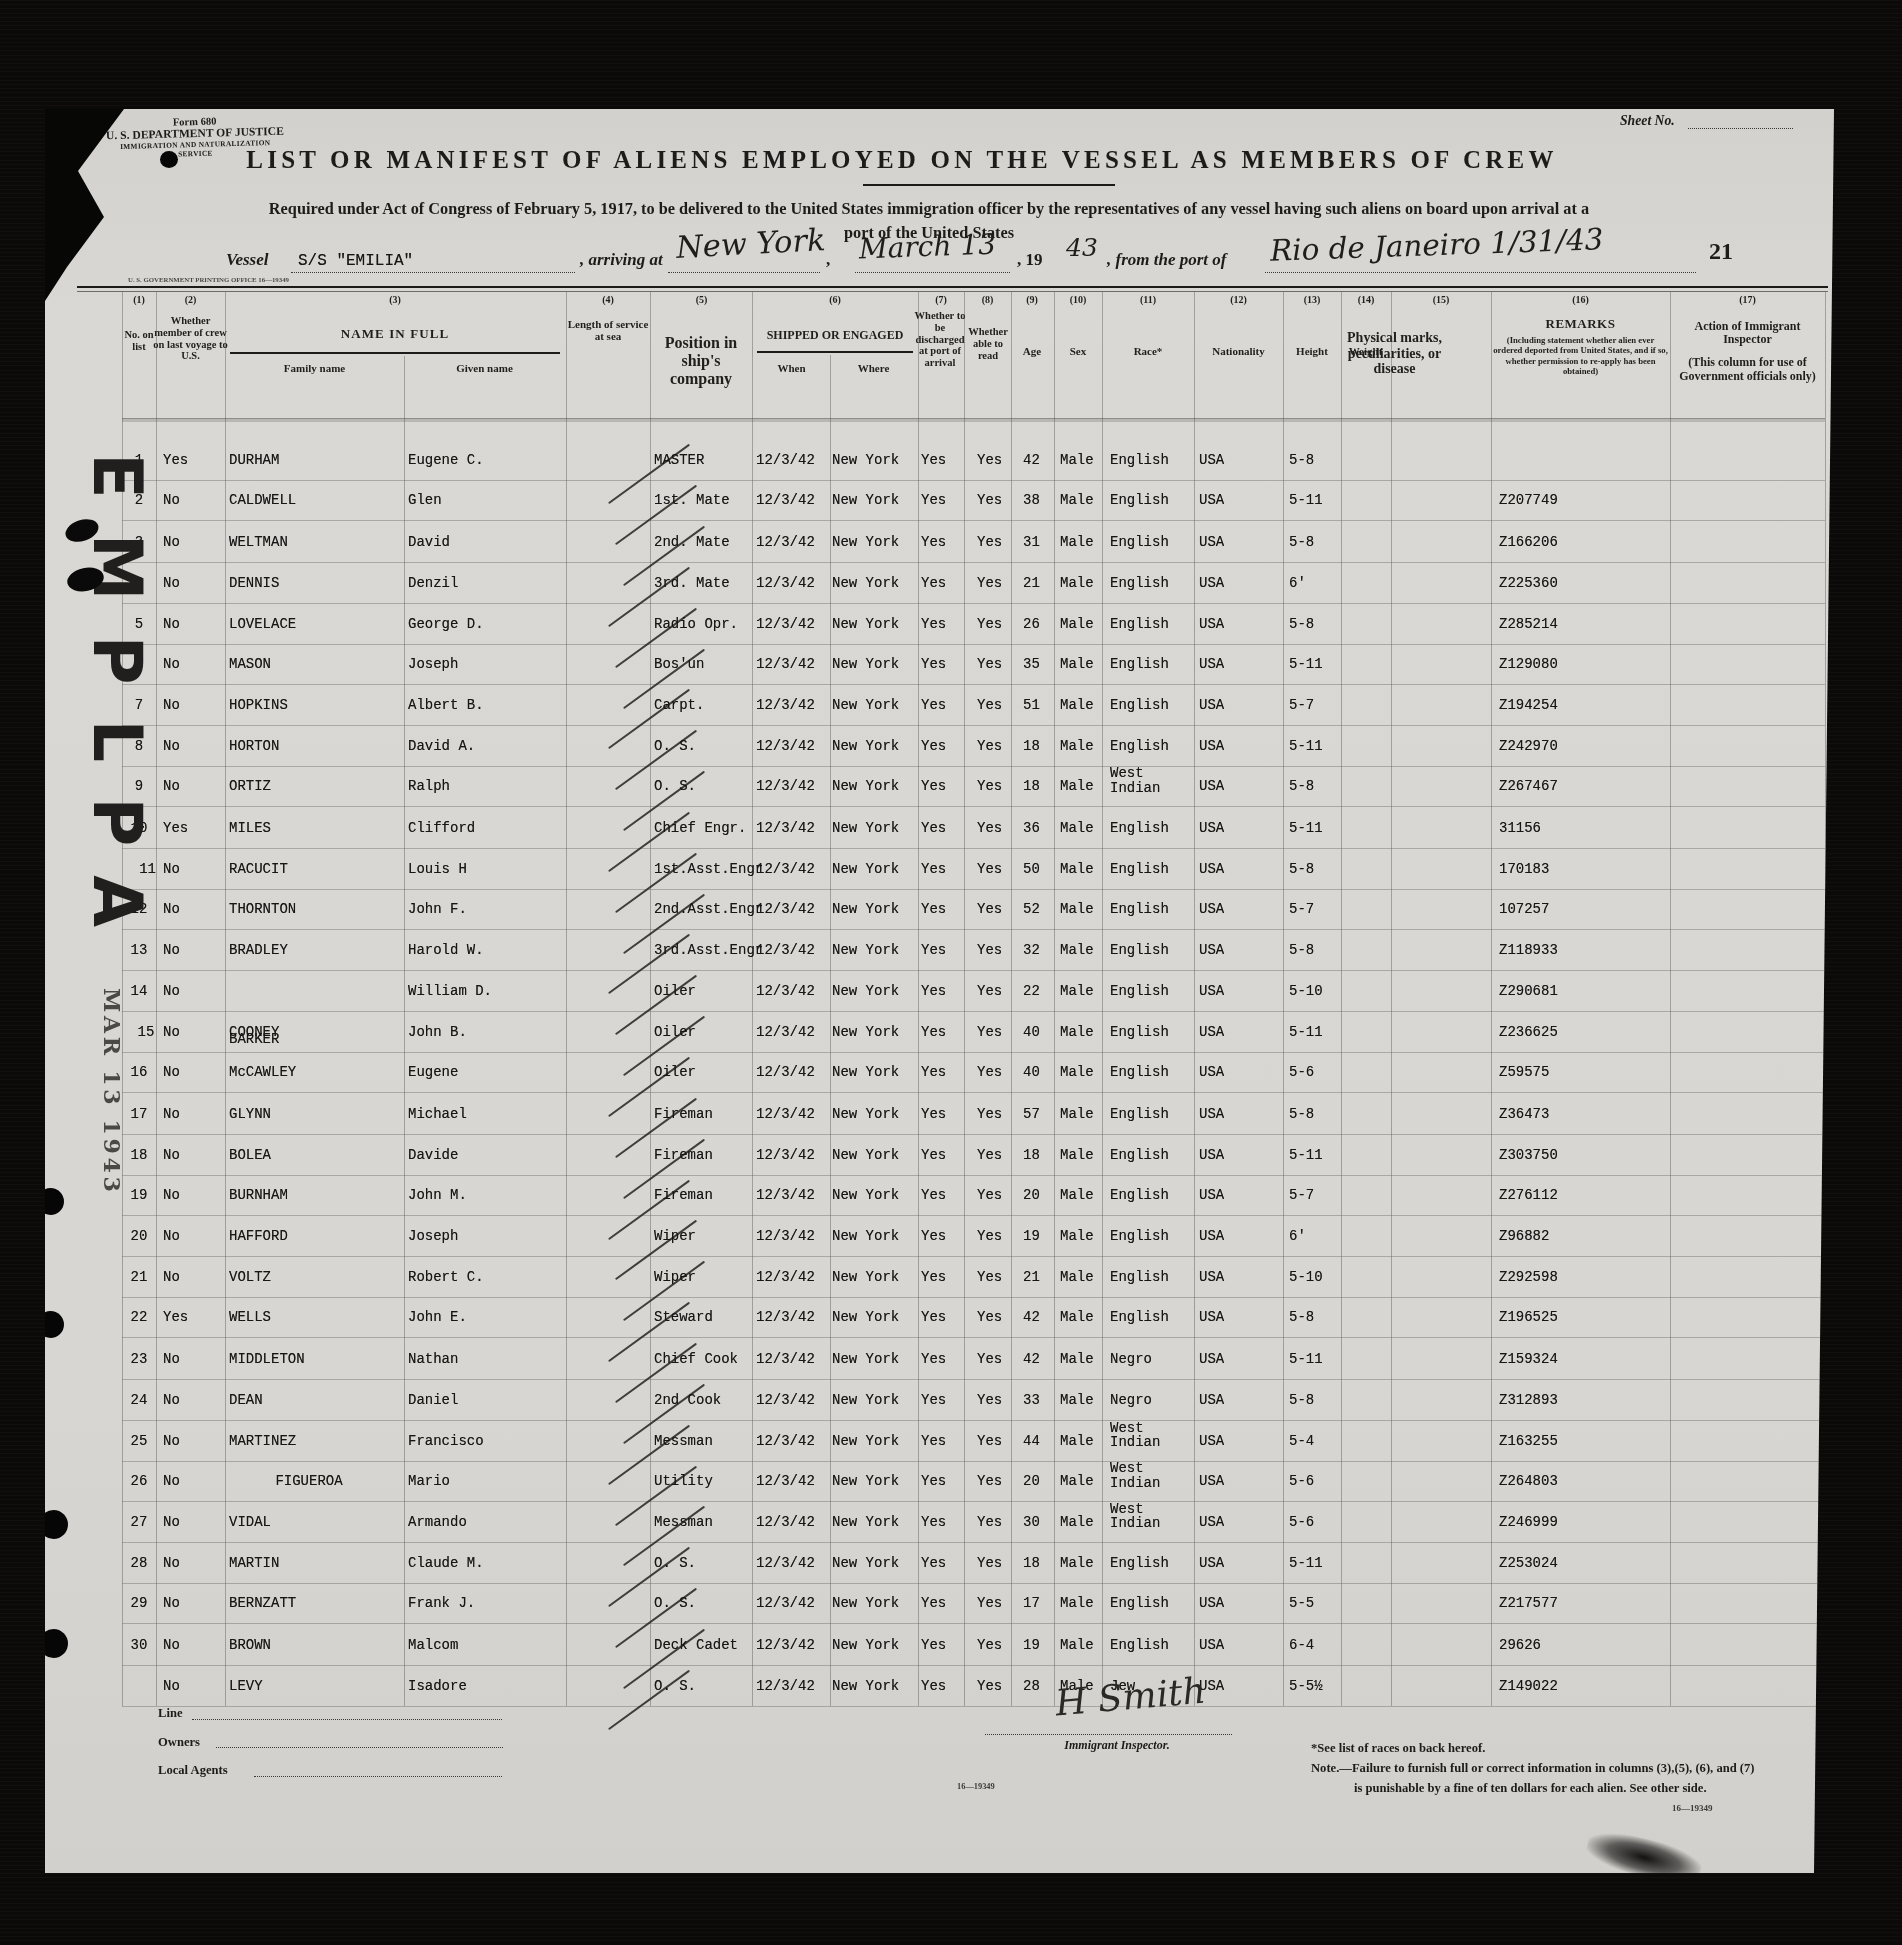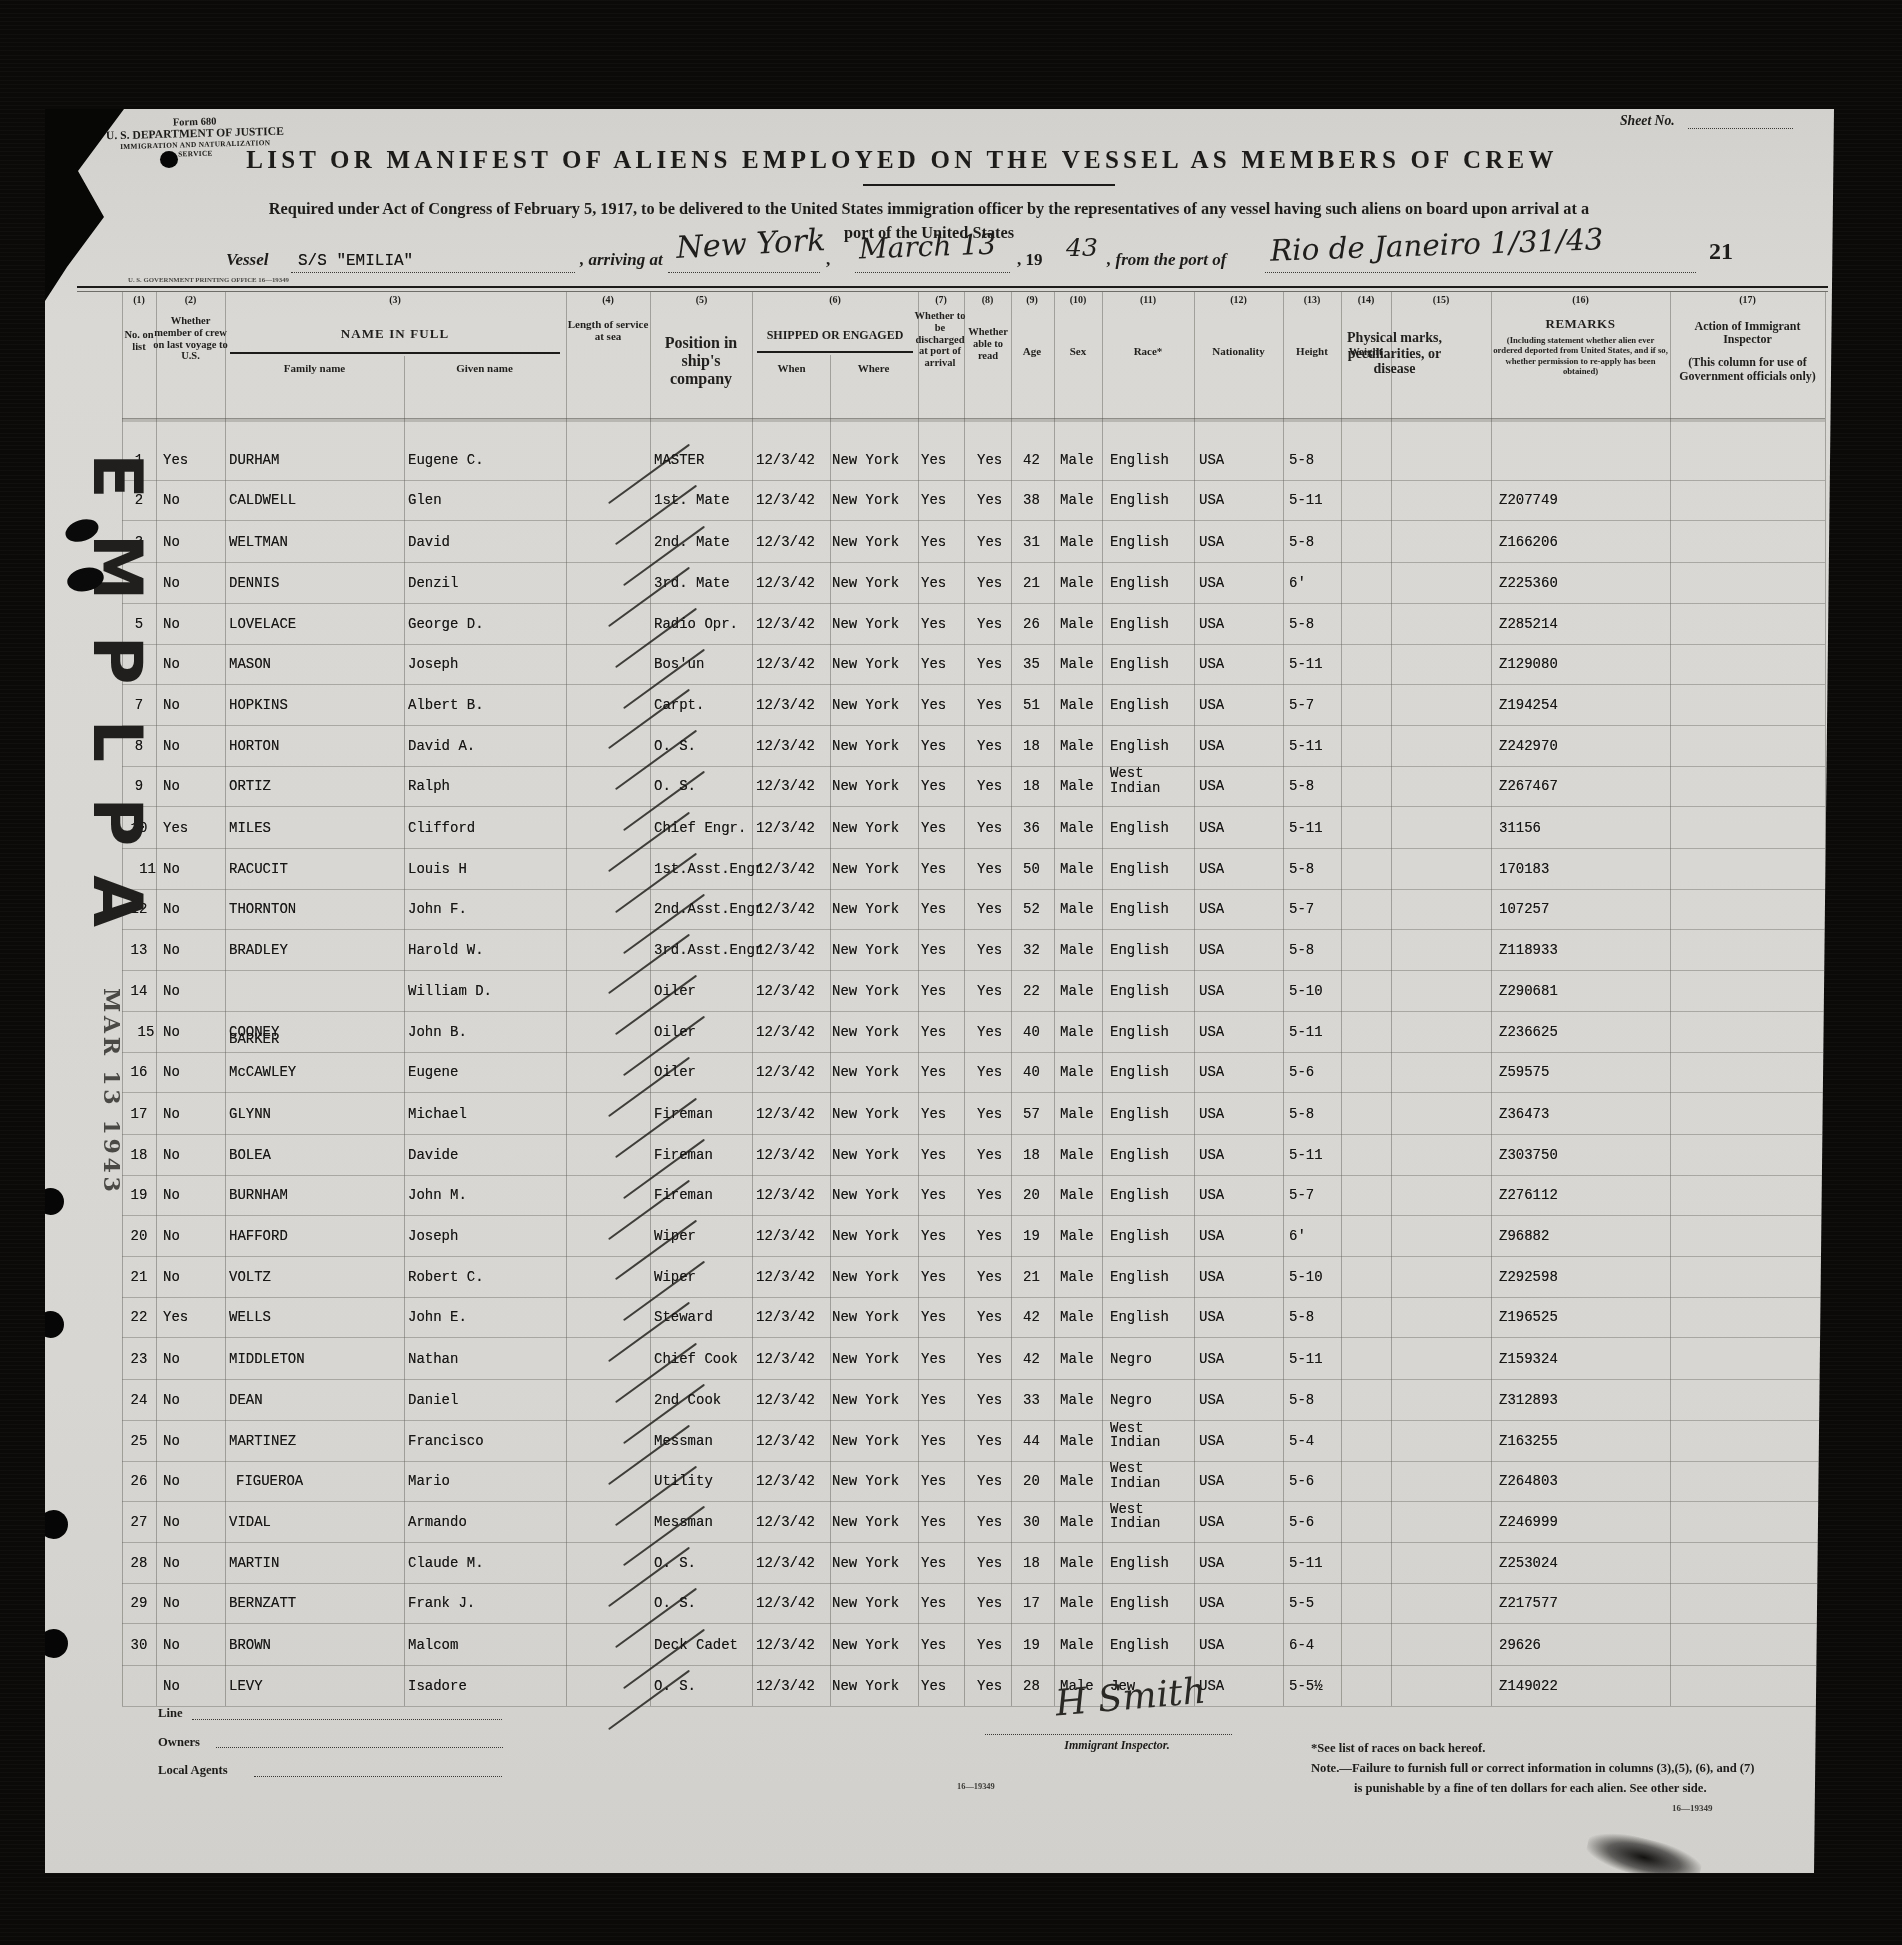--- a/index.html
+++ b/index.html
@@ -593,21 +593,21 @@
         <div class="cell mono twoline" style="left: 988px; width: 90px; text-align: left;">West
 Indian</div>
         <div class="cell mono" style="left: 1077px; width: 85px; text-align: left;">USA</div>
         <div class="cell mono" style="left: 1167px; width: 68px; text-align: left;">5-4</div>
         <div class="cell mono" style="left: 1377px; width: 189px; text-align: left;">Z163255</div>
       </div>
       <div class="row mono" style="top: 1022px; height: 40px;">
         <div class="slash" style="left: 533px; top: -14.7px; height: 100px;"></div>
         <div class="cell mono" style="left: 0px; width: 34px; text-align: center;">26</div>
         <div class="cell mono" style="left: 41px; width: 58px; text-align: left;">No</div>
-        <div class="cell mono" style="left: 114px; width: 174px; text-align: left;">FIGUEROA</div>
+        <div class="cell mono" style="left: 100px; width: 174px; text-align: center;">FIGUEROA</div>
         <div class="cell mono" style="left: 286px; width: 163px; text-align: left;">Mario</div>
         <div class="cell mono" style="left: 532px; width: 113px; text-align: left;">Utility</div>
         <div class="cell mono" style="left: 634px; width: 76px; text-align: left;">12/3/42</div>
         <div class="cell mono" style="left: 710px; width: 87px; text-align: left;">New York</div>
         <div class="cell mono" style="left: 799px; width: 46px; text-align: left;">Yes</div>
         <div class="cell mono" style="left: 855px; width: 42px; text-align: left;">Yes</div>
         <div class="cell mono" style="left: 901px; width: 37px; text-align: left;">20</div>
         <div class="cell mono" style="left: 938px; width: 48px; text-align: left;">Male</div>
         <div class="cell mono twoline" style="left: 988px; width: 90px; text-align: left;">West
 Indian</div>

